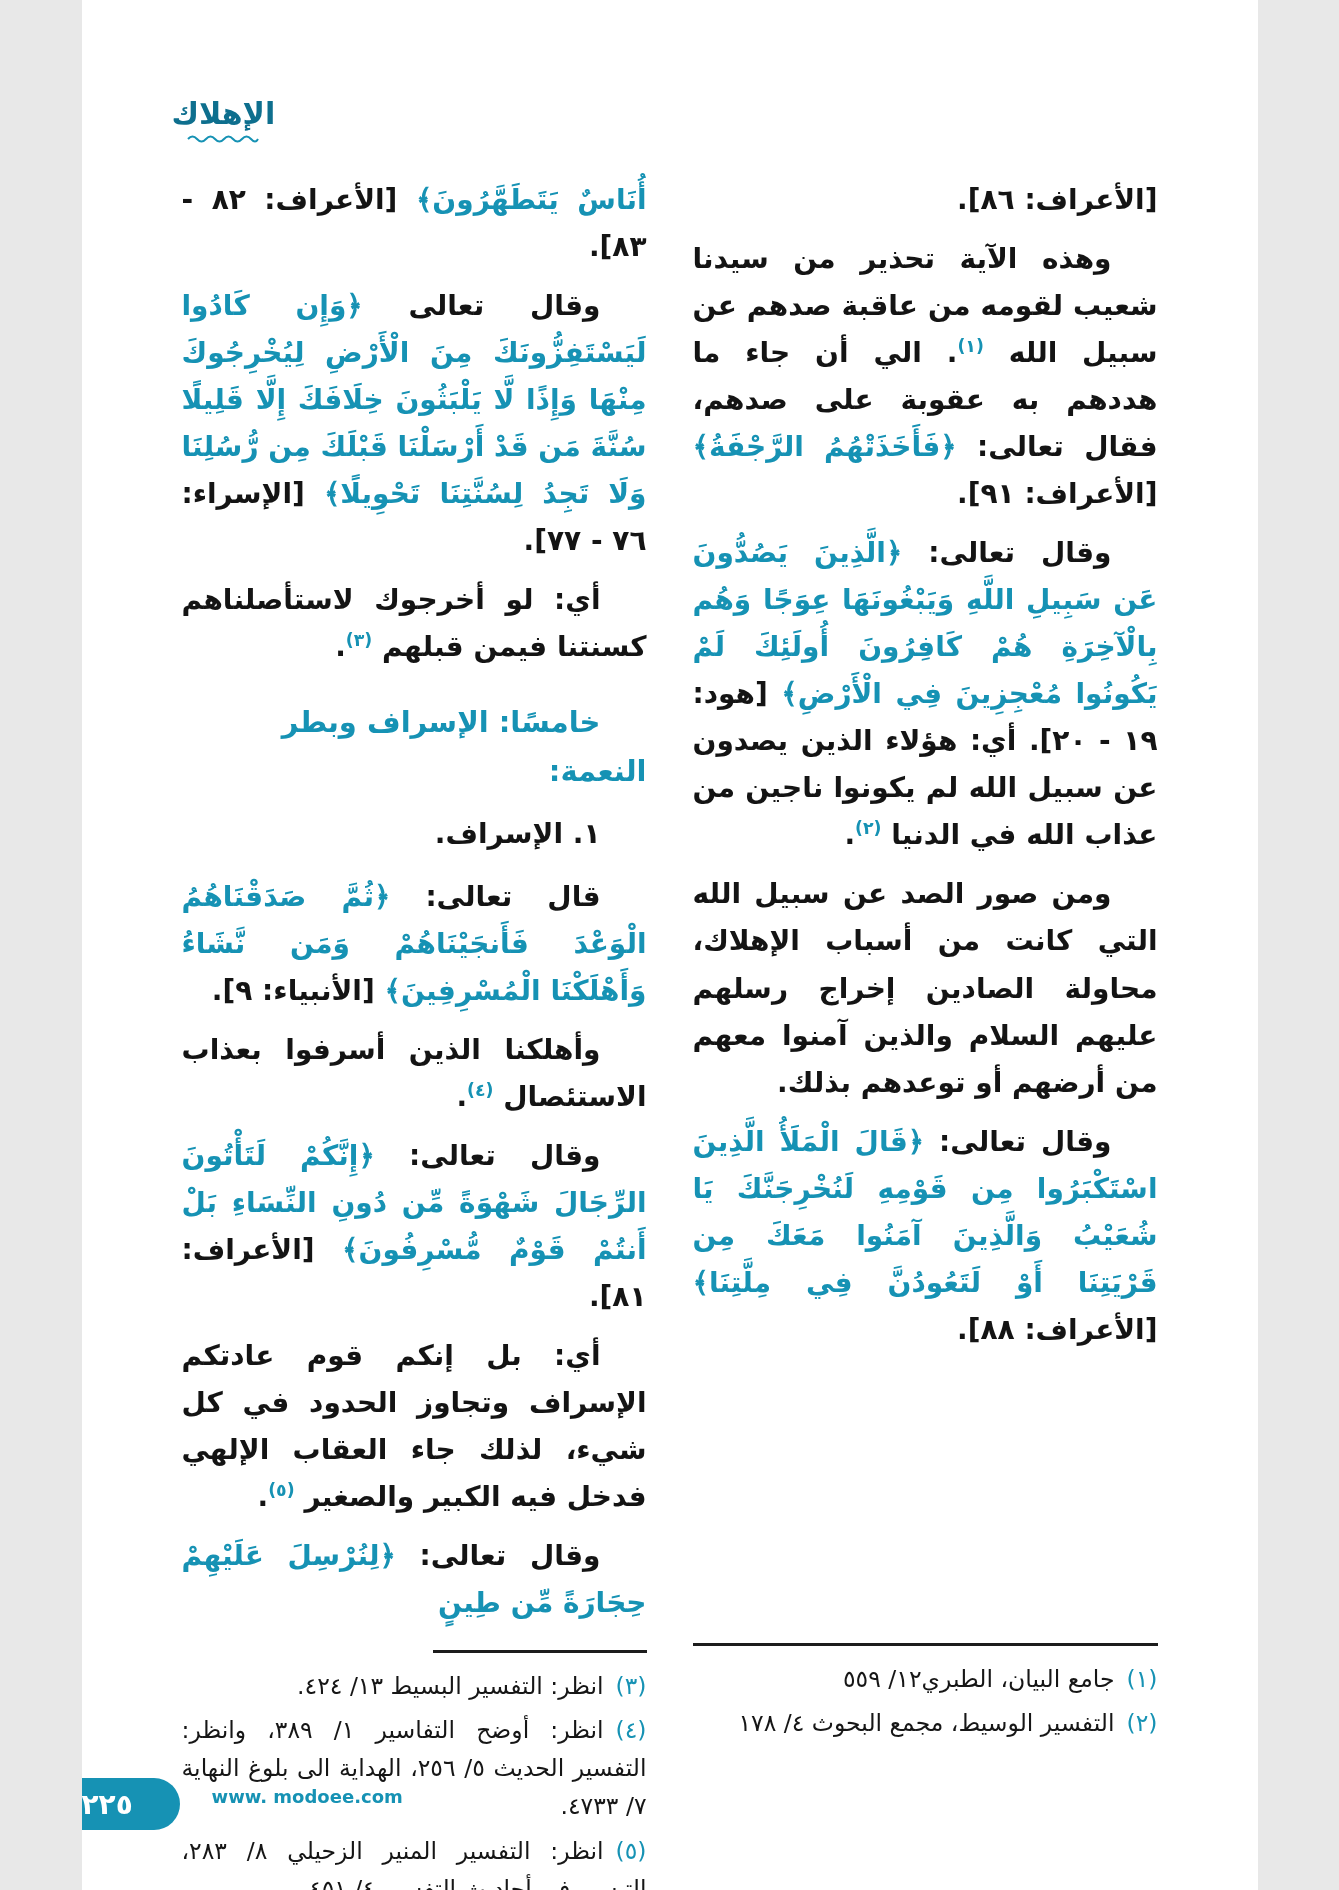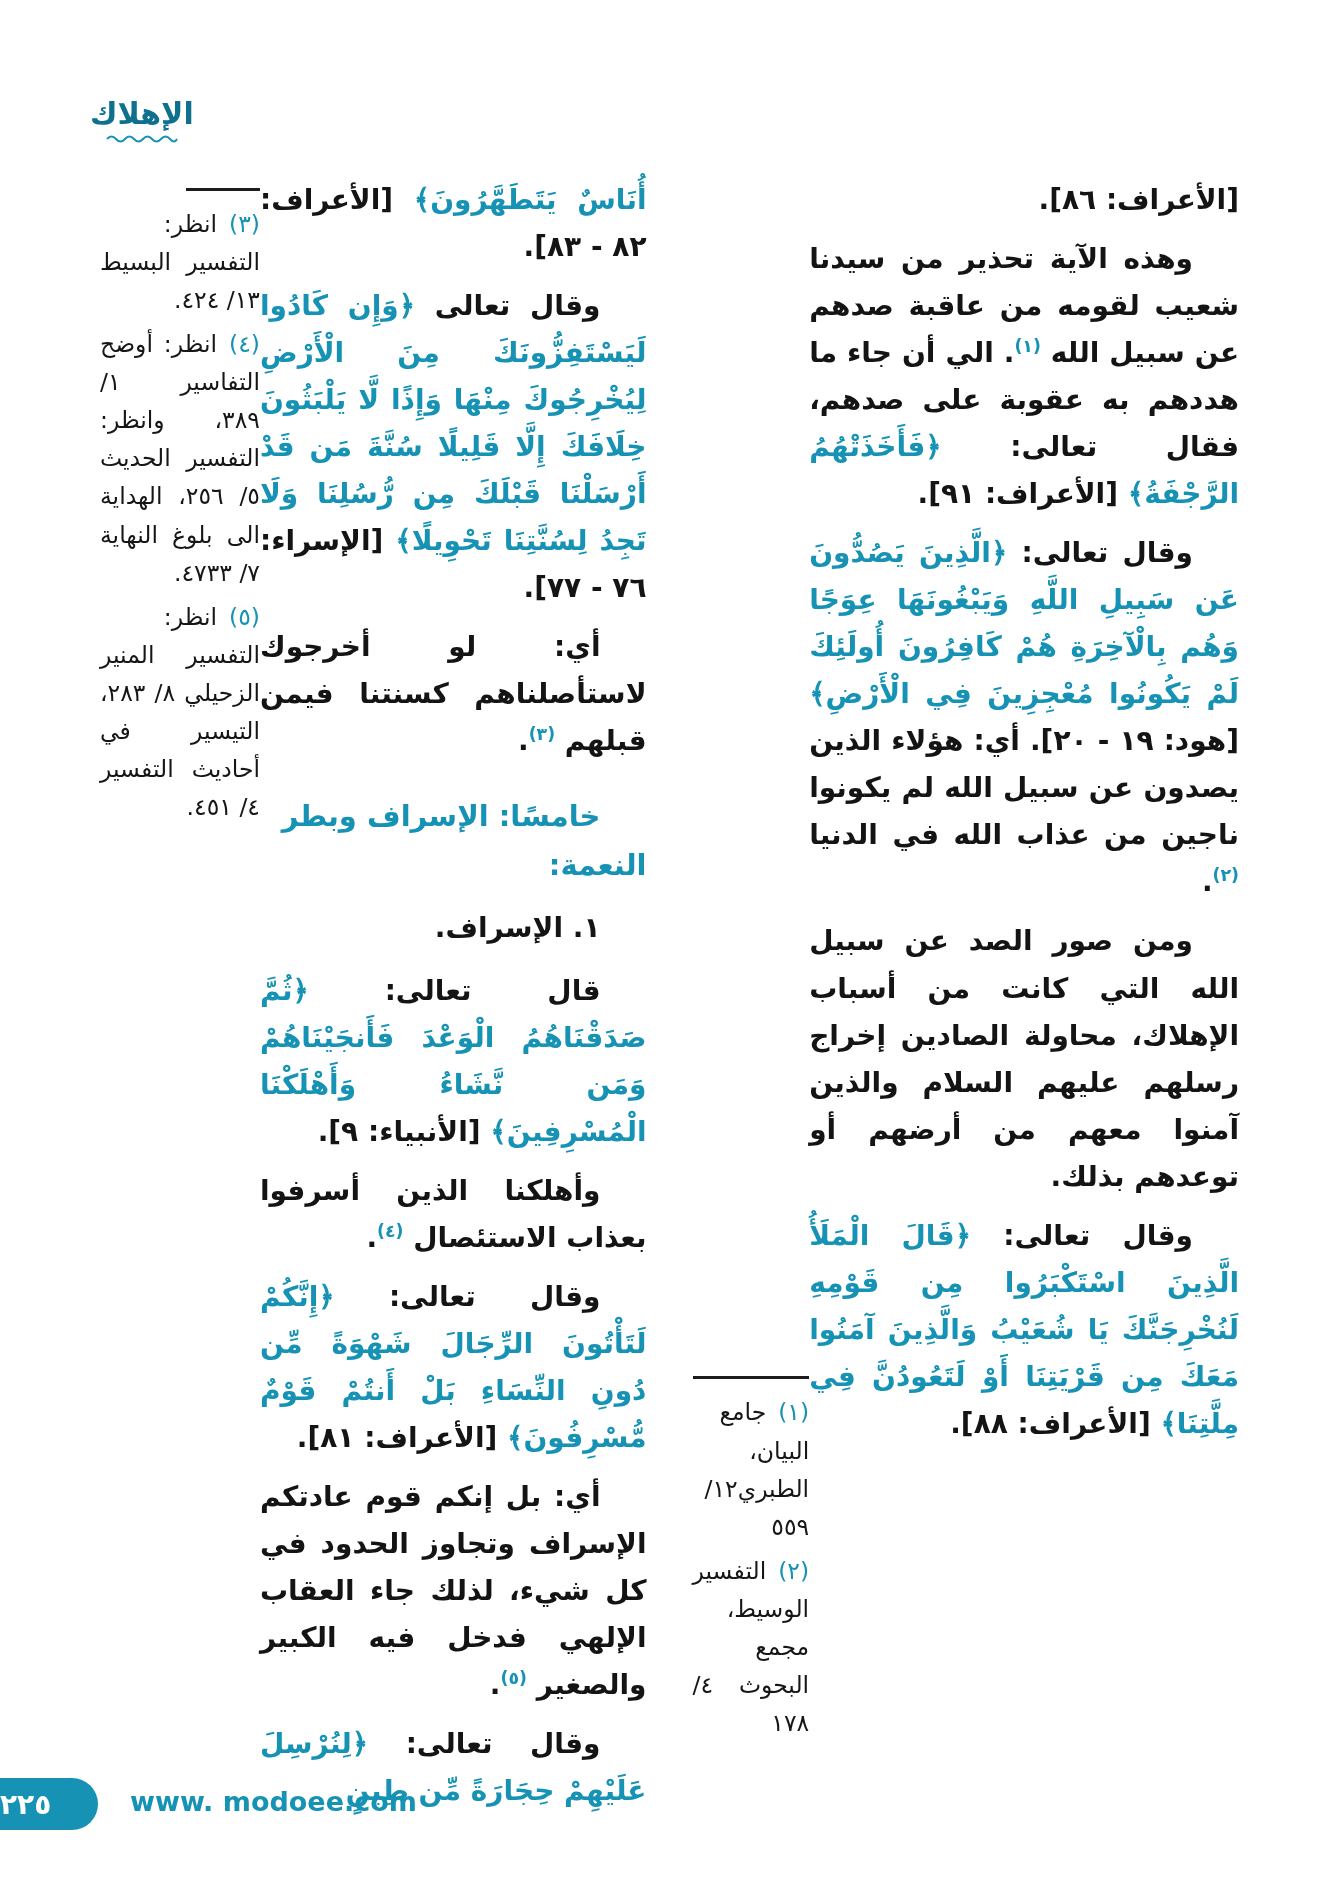--- a/index.html
+++ b/index.html
@@ -1,34 +1,34 @@
 <!DOCTYPE html>
 <html lang="ar" dir="rtl" style="--accent: #1692b4;"><head>
 <meta charset="utf-8">
 <style>
   html,body{margin:0;padding:0;background:#e8e8e8;}
   .page{
     position:relative;
-    width:1339px;height:1890px;
+    width:1176px;height:1890px;
     background:#ffffff;
     font-family:"DejaVu Sans",sans-serif;
     direction:rtl;
     overflow:hidden;
     margin:0 auto;
   }
   
   .header{position:absolute;top:96px;left:90px;text-align:center;}
   .header-title{font-size:30px;font-weight:700;color:#0e6f8e;display:block;line-height:1.2;}
   .header-ornament{display:block;margin:2px auto 0;}
   
   .columns{
     position:absolute;top:176px;right:100px;left:100px;height:1572px;
     display:flex;gap:46px;
   }
-  .column{flex:1 1 0;display:flex;min-width:0;}
+  .column{flex:1 1 0;display:flex;flex-direction:column;min-width:0;}
   .column-right .col-footnotes{margin-top:auto;}
   
   .block{
     margin:0 0 12px;
     font-size:28px;line-height:1.68;
     text-align:justify;text-justify:inter-word;
     color:#141414;font-weight:700;
     text-indent:46px;
   }
   .block.noindent{text-indent:0;}
@@ -53,21 +53,21 @@
     position:absolute;left:0;top:0;
     width:98px;height:52px;
     background:var(--accent);
     border-radius:0 28px 28px 0;
     color:#ffffff;font-size:28px;font-weight:700;
     display:flex;align-items:center;justify-content:flex-end;
     direction:rtl;
   }
   .website{
     position:absolute;left:130px;top:8px;
-    color:var(--accent);font-size:27px;font-weight:700;
+    color:var(--accent);font-size:18px;font-weight:700;
     direction:ltr;
   }
 </style>
 </head>
 <body>
 
 <div class="page">
 
   <div class="header">
     <span class="header-title">الإهلاك</span>

